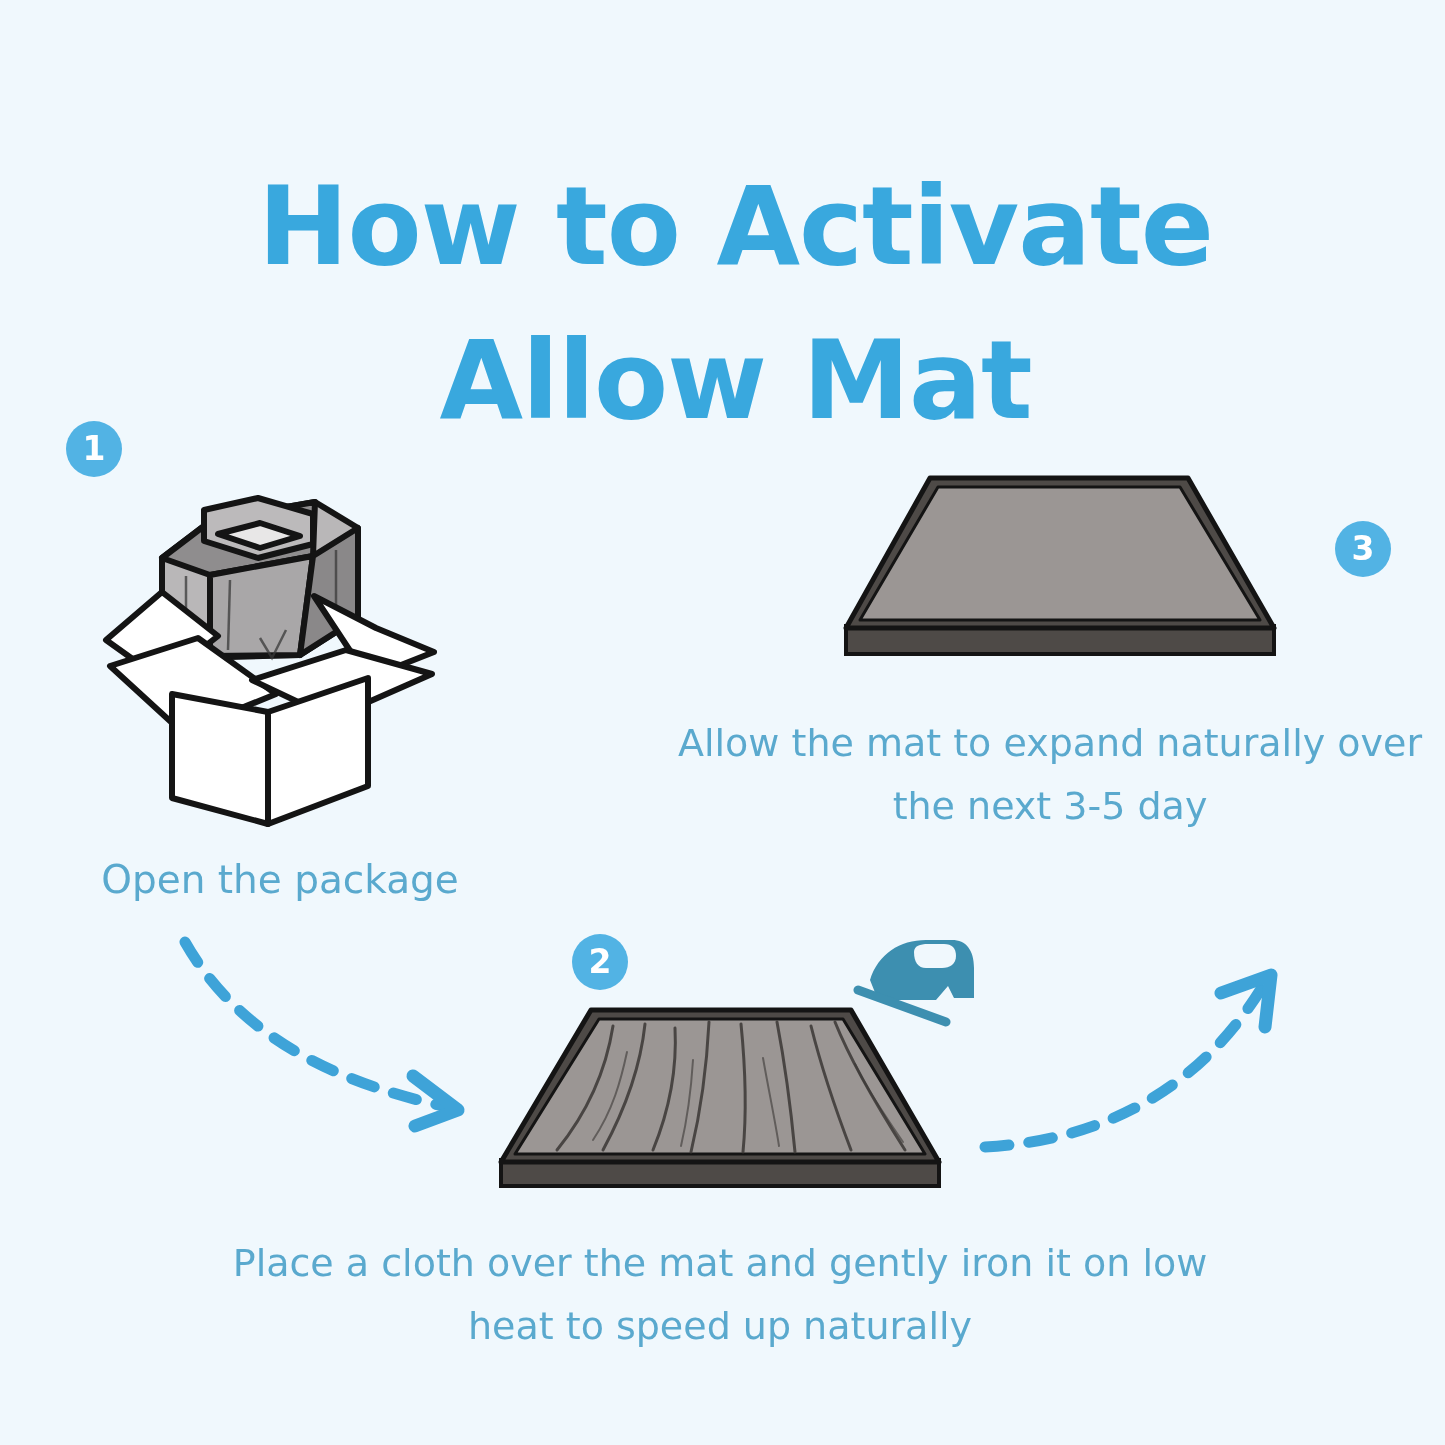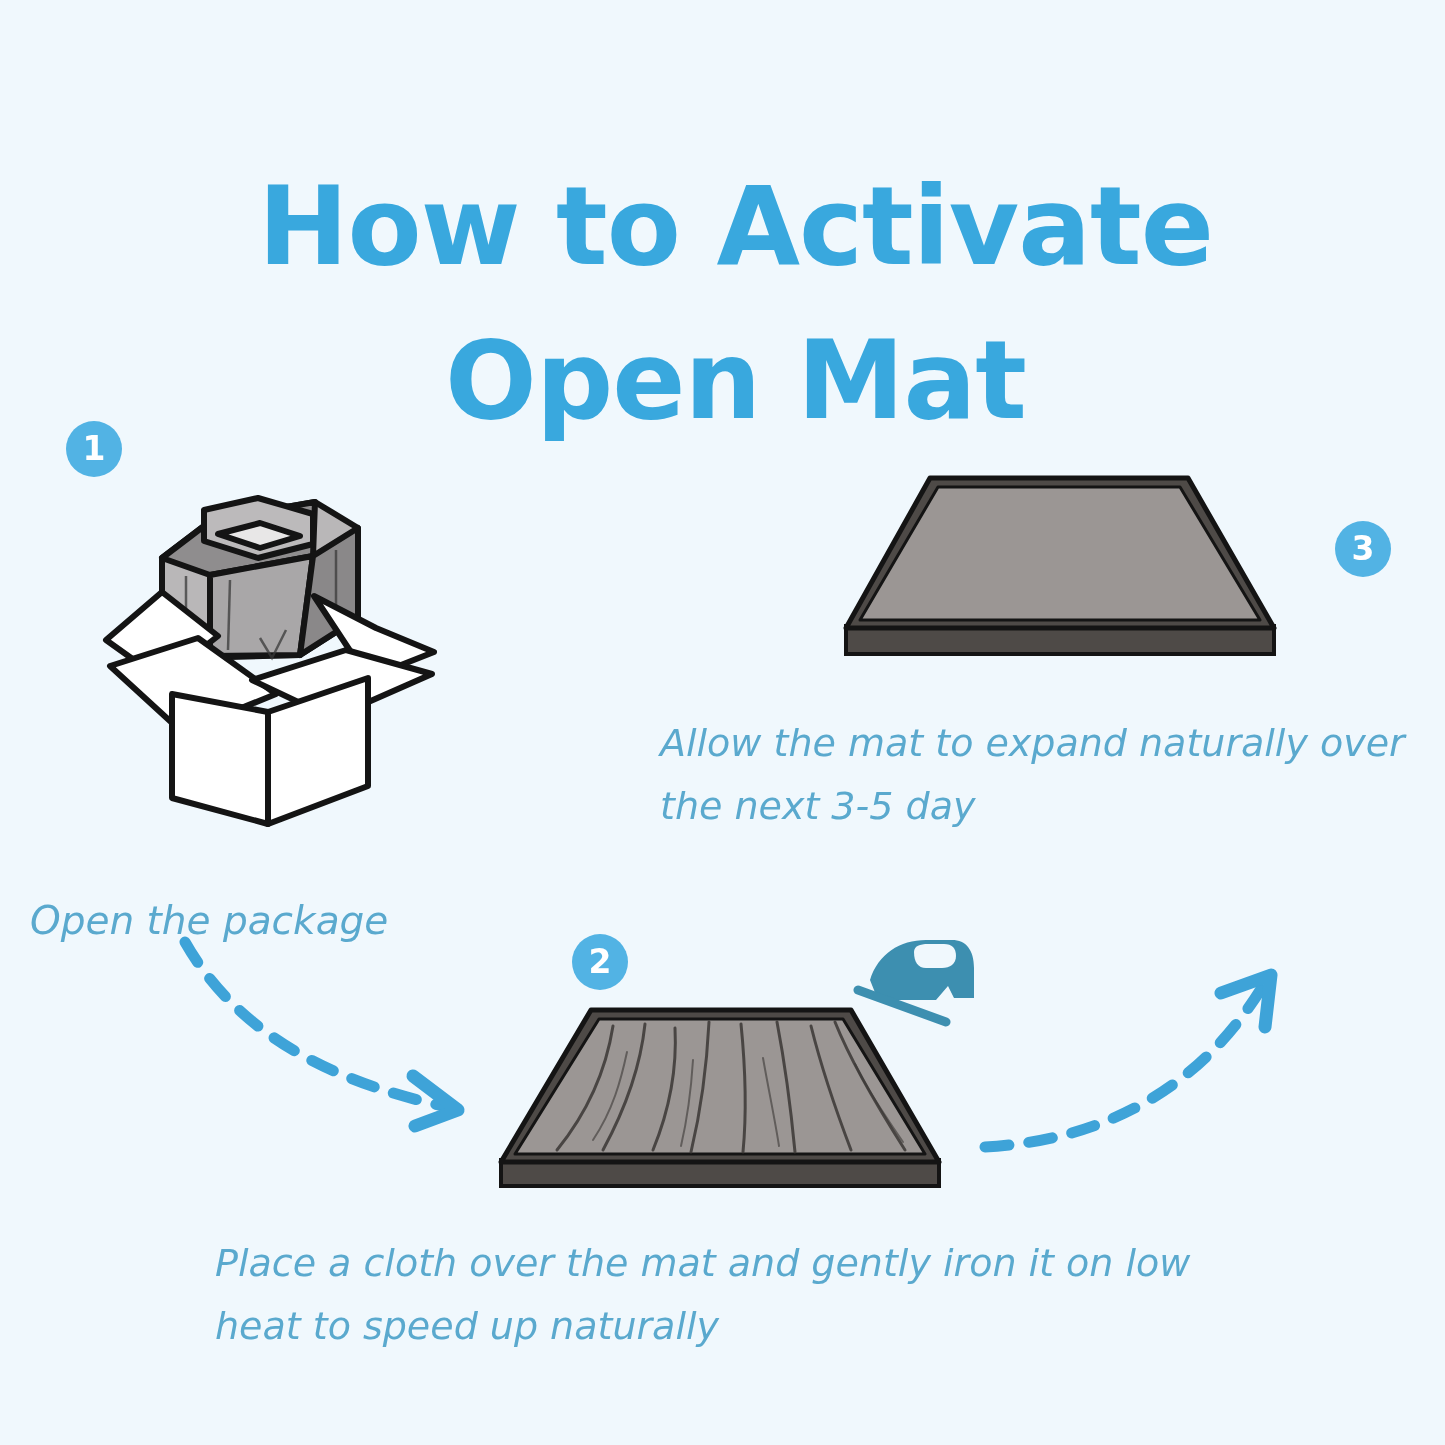--- a/index.html
+++ b/index.html
@@ -53,24 +53,24 @@
   #badge-2 { left: 572px;  top: 934px; }
   #badge-3 { left: 1335px; top: 521px; }
 
   
   .caption {
     position: absolute;
     color: #5aa9ce;
     font-family: "DejaVu Sans", "Liberation Sans", sans-serif;
     font-size: 39px;
     line-height: 1.65;
+    text-align: center;
     font-weight: normal;
-    font-style: italic;
-  }
-  #caption-1 { left: 30px;  top: 889px; width: 500px; }
+  }
+  #caption-1 { left: 30px;  top: 848px; width: 500px; }
   #caption-3 { left: 660px; top: 712px; width: 780px; font-size: 38px; }
   #caption-2 { left: 215px; top: 1232px; width: 1010px; font-size: 38px; }
 
   
   .art { position: absolute; }
   #art-box      { left: 100px;  top: 480px;  width: 340px; height: 350px; }
   #art-mat3     { left: 840px;  top: 470px;  width: 440px; height: 200px; }
   #art-mat2     { left: 495px;  top: 1000px; width: 450px; height: 205px; }
   #art-iron     { left: 848px;  top: 928px;  width: 140px; height: 110px; }
   #art-arrow-1  { left: 175px;  top: 930px;  width: 300px; height: 200px; }
@@ -78,21 +78,21 @@
 
   svg { display: block; overflow: visible; }
 </style>
 </head>
 <body>
 
 <div id="poster">
 
   <h1 class="title">
     <span>How to Activate</span>
-    <span class="line2">Open Mat</span>
+    <span class="line2">Allow Mat</span>
   </h1>
 
   <div class="badge" id="badge-1">1</div>
 
   <div class="art" id="art-box">
     <svg width="340" height="350" viewBox="0 0 340 350">
 
       <g stroke="#141414" stroke-width="6" stroke-linejoin="round" stroke-linecap="round">
         <path d="M62 150 L62 78 L112 40 L215 22 L258 48 L258 138 L200 175 L96 178 Z" fill="#b9b7b8"></path>
         <path d="M62 78 L110 95 L213 76 L215 22 L112 40 Z" fill="#8f8d8e"></path>

